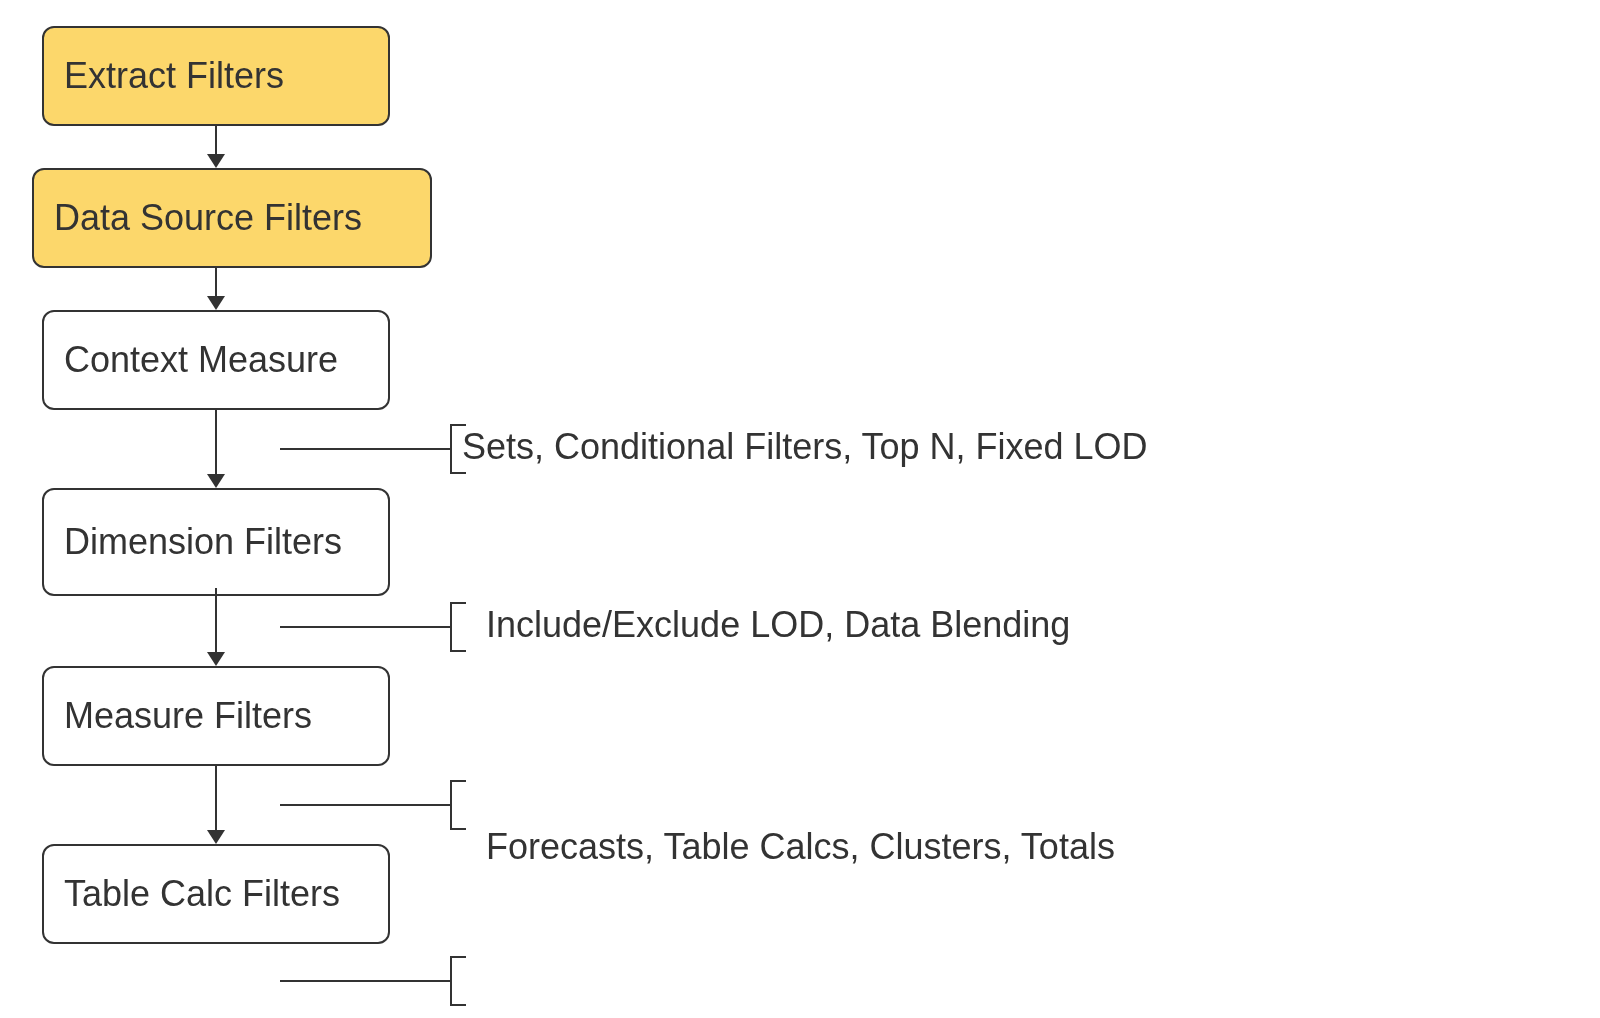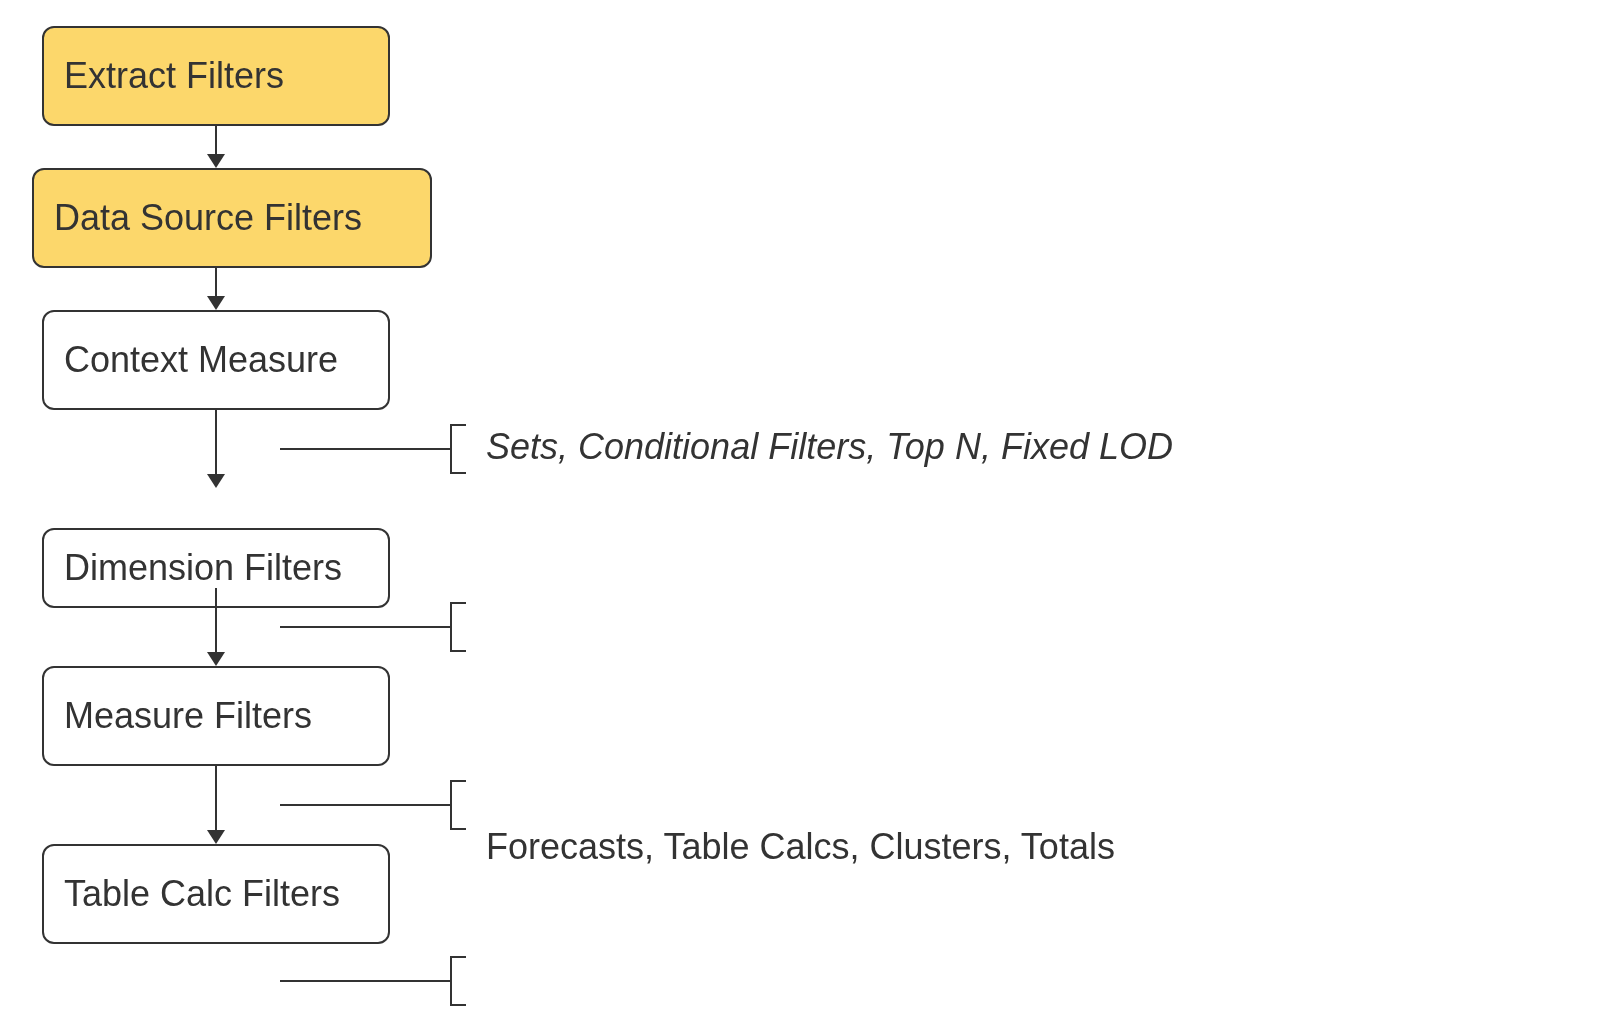--- a/index.html
+++ b/index.html
@@ -83,21 +83,21 @@
   </div>
 
   <div class="node highlight" style="left:32px; top:168px; width:400px; height:100px;">
     <span>Data Source Filters</span>
   </div>
 
   <div class="node" style="left:42px; top:310px; width:348px; height:100px;">
     <span>Context Measure</span>
   </div>
 
-  <div class="node" style="left:42px; top:488px; width:348px; height:80px;margin-top:40px;">
+  <div class="node" style="left:42px; top:488px; width:348px; height:108px;">
     <span>Dimension Filters</span>
   </div>
 
   <div class="node" style="left:42px; top:666px; width:348px; height:100px;">
     <span>Measure Filters</span>
   </div>
 
   <div class="node" style="left:42px; top:844px; width:348px; height:100px;">
     <span>Table Calc Filters</span>
   </div>
@@ -122,26 +122,29 @@
     <div class="head" style="top:64px;"></div>
   </div>
 
   <div class="arrow" style="left:216px; top:766px; width:0; height:78px;">
     <div class="shaft" style="height:64px;"></div>
     <div class="head" style="top:64px;"></div>
   </div>
 
   <div class="connector" style="left:280px; top:448px; width:170px;"></div>
   <div class="bracket" style="left:450px; top:424px; width:16px; height:50px;"></div>
-  <div class="annotation" style="left:486px; top:426px;font-style:italic;">
+  <div class="annotation" style="left:462px; top:426px;">
     <span>Sets, Conditional Filters, Top N, Fixed LOD</span>
   </div>
 
   <div class="connector" style="left:280px; top:626px; width:170px;"></div>
   <div class="bracket" style="left:450px; top:602px; width:16px; height:50px;"></div>
+  <div class="annotation" style="left:486px; top:604px;">
+    <span>Include/Exclude LOD, Data Blending</span>
+  </div>
 
   <div class="connector" style="left:280px; top:804px; width:170px;"></div>
   <div class="bracket" style="left:450px; top:780px; width:16px; height:50px;"></div>
   <div class="annotation" style="left:486px; top:782px;margin-top:44px;">
     <span>Forecasts, Table Calcs, Clusters, Totals</span>
   </div>
 
   <div class="connector" style="left:280px; top:980px; width:170px;"></div>
   <div class="bracket" style="left:450px; top:956px; width:16px; height:50px;"></div>
 

